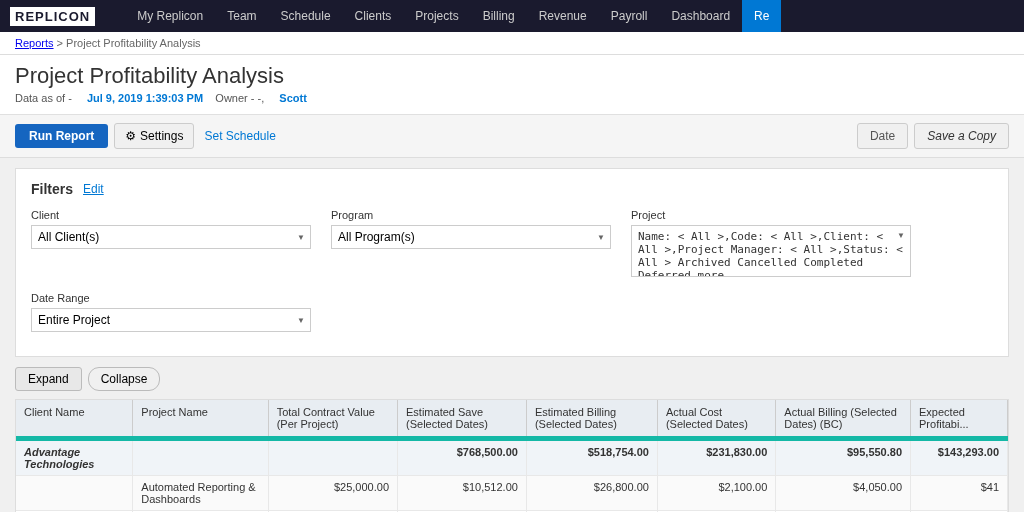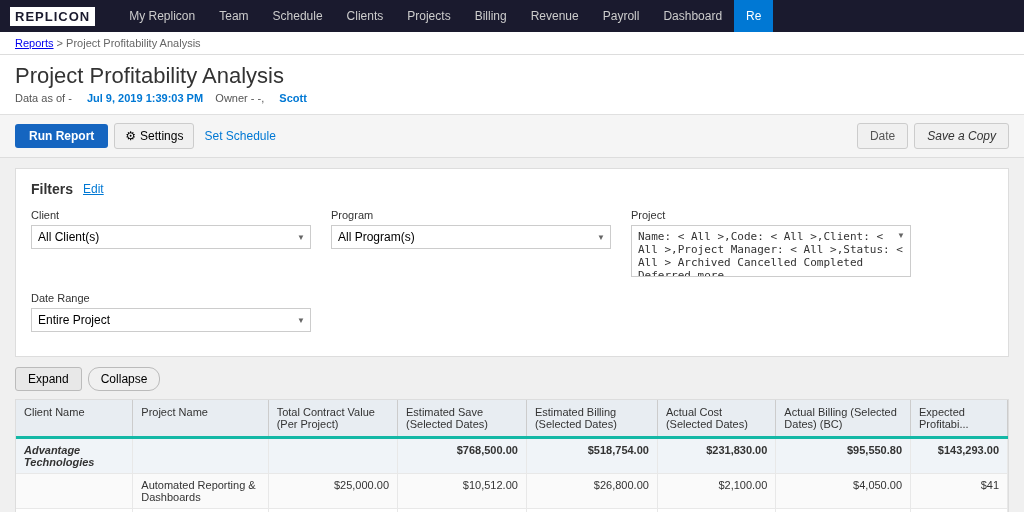--- a/index.html
+++ b/index.html
@@ -11,21 +11,21 @@
       display: flex;
       align-items: center;
       height: 32px;
       padding: 0 0 0 10px;
     }
     .logo {
       color: white;
       font-weight: bold;
       font-size: 14px;
       letter-spacing: 1px;
-      margin-right: 20px;
+      margin-right: 28px;
       display: flex;
       align-items: center;
     }
     .logo-box {
       background: white;
       color: #1a1a2e;
       padding: 2px 5px;
       font-weight: 900;
       font-size: 13px;
       margin-right: 2px;
@@ -266,21 +266,21 @@
       font-size: 11px;
       background: white;
     }
     thead tr {
       background: #e8edf2;
     }
     thead th {
       padding: 6px 8px;
       text-align: left;
       border-right: 1px solid #ccc;
-      border-bottom: 3px solid #14b8a6;
+      border-bottom: 5px solid #14b8a6;
       font-weight: normal;
       color: #333;
       white-space: normal;
       vertical-align: top;
       font-size: 11px;
     }
     tbody tr {
       border-bottom: 1px solid #e8e8e8;
     }
     tbody tr:nth-child(even) { background: #fafafa; }

